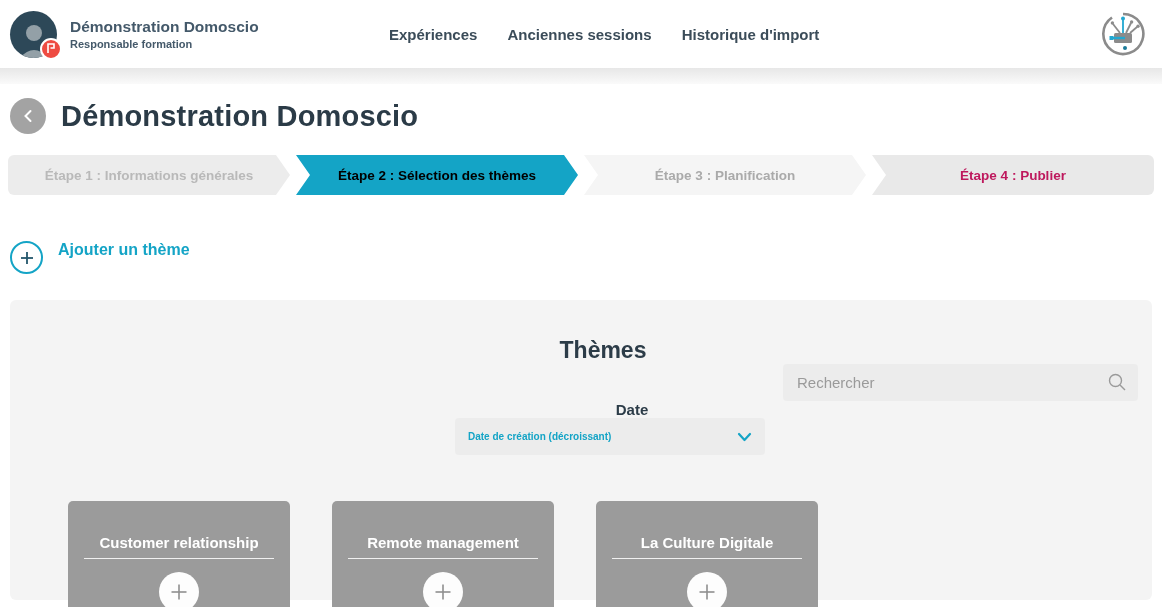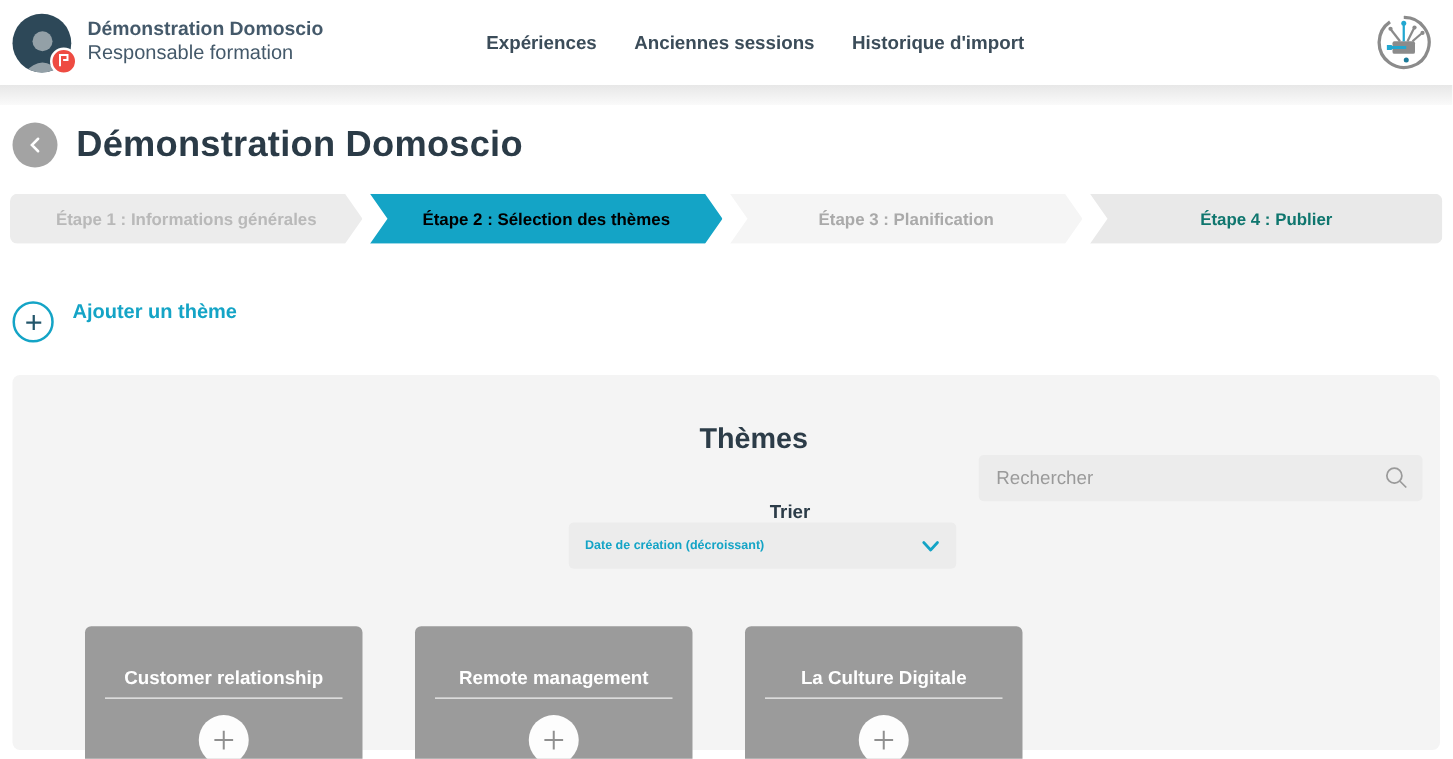--- a/index.html
+++ b/index.html
@@ -10,21 +10,21 @@
   .header { position:relative; display:flex; align-items:center; height:68px;
             padding:0 16px 0 10px; background:#fff; }
   .user-block { display:flex; align-items:center; gap:13px; }
   .avatar-wrap { position:relative; width:47px; height:47px; }
   .avatar { width:47px; height:47px; border-radius:50%; background:#2d4858;
             display:flex; align-items:flex-end; justify-content:center; overflow:hidden; }
   .badge { position:absolute; right:-5px; bottom:-2px; width:22px; height:22px;
            border-radius:50%; background:#ee4b42; border:2px solid #fff;
            display:flex; align-items:center; justify-content:center; }
   .user-name { font-size:15.5px; font-weight:bold; color:#44596a; line-height:1.25; }
-  .user-role { font-size:16px; font-weight:normal; color:#44596a; line-height:1.3; }
+  .user-role { font-size:11px; font-weight:bold; color:#44596a; line-height:1.3; }
   .nav { position:absolute; left:389px; top:0; bottom:0; display:flex;
          align-items:center; gap:30px; }
   .nav-item { font-size:15px; font-weight:bold; color:#3b4c59; cursor:pointer; white-space:nowrap; }
   .logo { margin-left:auto; width:46px; height:46px; }
 
   .header-strip { height:16px; background:linear-gradient(#e7e7e7,#fafafa); }
 
   
   .title-row { display:flex; align-items:center; gap:15px; padding:14px 0 0 10px; }
   .back-btn { width:36px; height:36px; border-radius:50%; background:#a3a3a3;
@@ -34,21 +34,21 @@
   
   .wizard { display:flex; gap:6px; height:40px; margin:21px 8px 0; }
   .step { flex:1; display:flex; align-items:center; justify-content:center;
           font-size:13.5px; font-weight:bold; cursor:pointer; }
   .step-1 { background:#ececec; color:#b9b9b9; border-radius:6px 0 0 6px;
     clip-path:polygon(0 0, calc(100% - 14px) 0, 100% 50%, calc(100% - 14px) 100%, 0 100%); }
   .step-2 { background:#14a4c6; color:#000000;
     clip-path:polygon(0 0, calc(100% - 14px) 0, 100% 50%, calc(100% - 14px) 100%, 0 100%, 14px 50%); }
   .step-3 { background:#f5f5f5; color:#aaaaaa;
     clip-path:polygon(0 0, calc(100% - 14px) 0, 100% 50%, calc(100% - 14px) 100%, 0 100%, 14px 50%); }
-  .step-4 { background:#e9e9e9; color:#0f766e; border-radius:0 6px 6px 0;
+  .step-4 { background:#e9e9e9; color:#be185d; border-radius:0 6px 6px 0;
     clip-path:polygon(0 0, 100% 0, 100% 100%, 0 100%, 14px 50%); }
 
   
   .add-theme { display:flex; align-items:flex-start; gap:15px; margin:46px 0 0 10px; cursor:pointer; }
   .add-circle { width:33px; height:33px; border-radius:50%; border:2.5px solid #14a4c6;
                 display:flex; align-items:center; justify-content:center; flex:none; }
   .add-label { font-size:16px; font-weight:bold; color:#14a4c6; }
 
   
   .panel { margin:26px 10px 0; background:#f4f4f4; border-radius:6px;
@@ -160,21 +160,21 @@
     <div class="panel-heading">Thèmes</div>
 
     <div class="search-box">
       <input type="text" placeholder="Rechercher" style="">
       <svg class="search-icon" width="20" height="20" viewBox="0 0 20 20">
         <circle cx="8.5" cy="8.5" r="6" fill="none" stroke="#9a9a9a" stroke-width="1.4"></circle>
         <line x1="13" y1="13" x2="18" y2="18" stroke="#9a9a9a" stroke-width="1.4"></line>
       </svg>
     </div>
 
-    <div class="trier-label">Trier</div>
+    <div class="trier-label">Date</div>
 
     <div class="sort-select">
       <div class="sort-value">Date de création (décroissant)</div>
       <svg class="sort-chevron" width="15" height="10" viewBox="0 0 15 10">
         <polyline points="2,2 7.5,8 13,2" fill="none" stroke="#14a4c6" stroke-width="2.2" stroke-linecap="round" stroke-linejoin="round"></polyline>
       </svg>
     </div>
   </div>
 
   <div class="cards">

